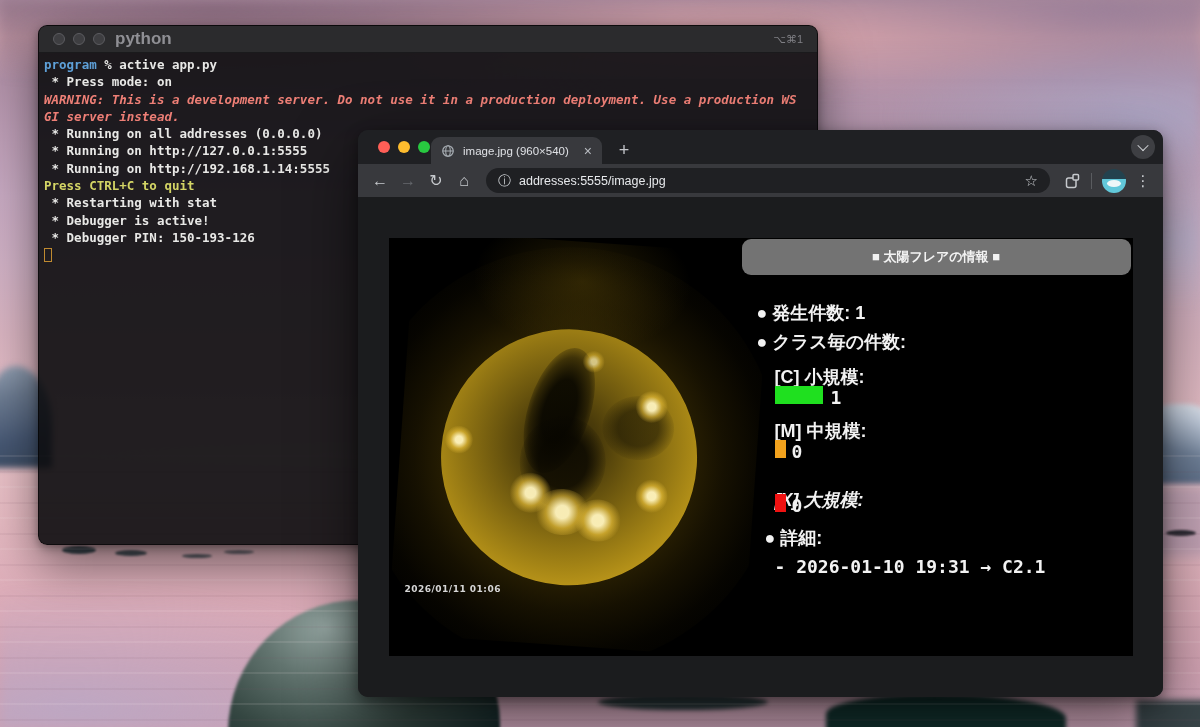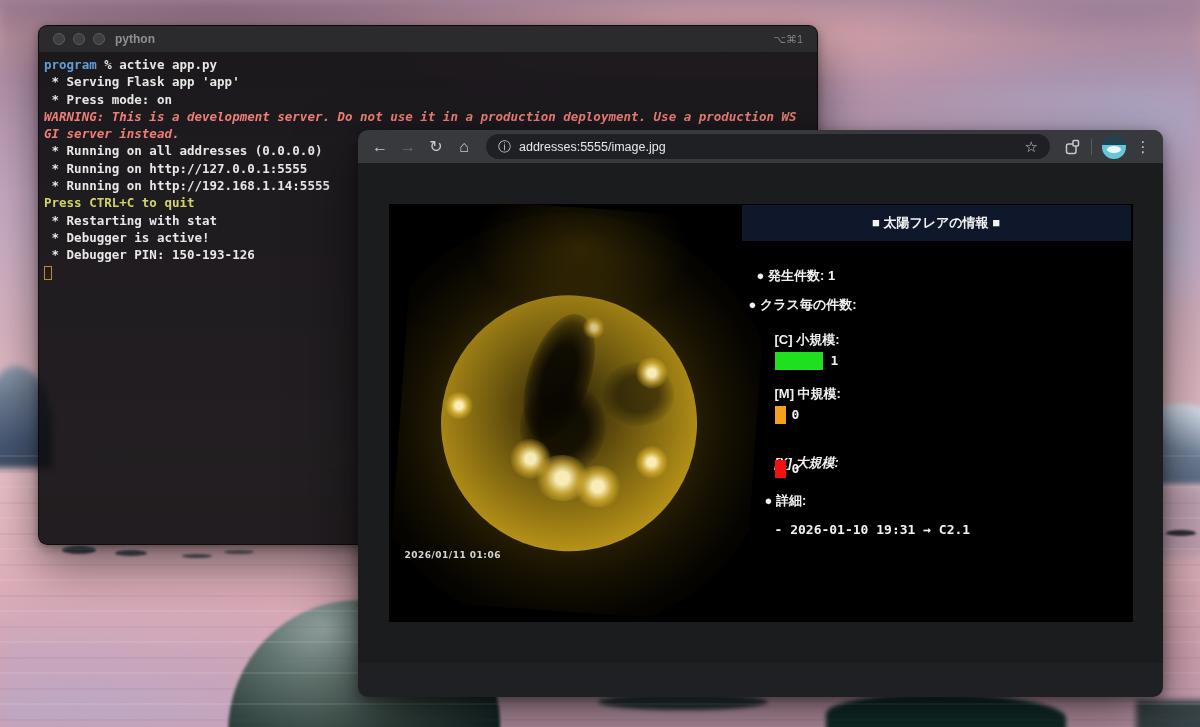--- a/index.html
+++ b/index.html
@@ -54,21 +54,21 @@
   
   .terminal { position:absolute; left:38px; top:25px; width:780px; height:520px; z-index:2;
     border-radius:9px; overflow:hidden; background:rgba(12,12,14,.9);
     box-shadow:0 20px 50px rgba(0,0,0,.5), 0 3px 10px rgba(0,0,0,.35);
     border:1px solid rgba(0,0,0,.55); }
   .term-titlebar { height:27px; background:#2b2b2d; display:flex; align-items:center;
     padding:0 14px; border-bottom:1px solid #1a1a1c; }
   .term-lights { display:flex; gap:8px; }
   .term-light { width:12px; height:12px; border-radius:50%;
     background:#3e3e41; border:1px solid #5c5c60; }
-  .term-title { margin-left:10px; font-size:12px; font-weight:bold; color:#8f8f94; }
+  .term-title { margin-left:10px; font-size:17px; font-weight:bold; color:#8f8f94; }
   .term-shortcut { margin-left:auto; font-size:11px; color:#7f7f84; }
   .term-body { padding:3px 5px; font-family:"DejaVu Sans Mono","Liberation Mono",monospace;
     font-size:12.5px; font-weight:bold; line-height:17.3px; color:#e8e8e6; }
   .term-line { white-space:pre; }
   .t-blue { color:#5ea0d8; }
   .t-warn { color:#ee7f76;font-style:italic; }
   .t-yellow { color:#d3d465; }
   .term-cursor { display:inline-block; width:8px; height:14px; margin-top:2px;
     border:1.5px solid #c08a30; vertical-align:top; }
 
@@ -142,26 +142,26 @@
   .sp3 { left:138px; top:248px; width:56px; height:46px; }
   .sp4 { left:178px; top:256px; width:48px; height:42px; }
   .sp5 { left:232px; top:144px; width:32px; height:32px; }
   .sp6 { left:238px; top:232px; width:32px; height:34px; }
   .sp7 { left:176px; top:108px; width:22px; height:22px; opacity:.7; }
 
   .img-timestamp { position:absolute; left:16px; top:346px; font-size:9px; font-weight:bold;
     color:#d6d6d6; letter-spacing:.5px; font-family:"DejaVu Sans",sans-serif; }
 
   .panel-header { position:absolute; left:353px; right:2px; top:1px; height:36px;
-    background:#0f172a; display:flex; align-items:center; justify-content:center; }
+    background:#737373; display:flex; align-items:center; justify-content:center;border-radius:9px; }
   .panel-title { font-size:13px; font-weight:bold; color:#f2f2f2; white-space:pre; }
-  .p-text { position:absolute; font-size:13px; font-weight:bold; color:#f2f2f2; white-space:pre; }
+  .p-text { position:absolute; font-size:18px; font-weight:bold; color:#f2f2f2; white-space:pre; }
   .p-mono { font-family:"DejaVu Sans Mono","Liberation Mono",monospace; }
   .p-occ    { left:368px; top:63px; }
-  .p-clshdr { left:360px; top:92px; }
+  .p-clshdr { left:368px; top:92px; }
   .lbl-c { left:386px; top:127px; }
   .lbl-m { left:386px; top:181px; }
   .lbl-x { left:386px; top:250px;font-style:italic; }
   .bar { position:absolute; height:18px; }
   .bar-c { left:386px; top:148px; }
   .bar-m { left:386px; top:202px; }
   .bar-x { left:386px; top:256px; }
   .cnt-c { left:442px; top:149px; }
   .cnt-m { left:403px; top:203px; }
   .cnt-x { left:403px; top:257px; }
@@ -190,36 +190,55 @@
       <div class="term-lights">
         <span class="term-light"></span>
         <span class="term-light"></span>
         <span class="term-light"></span>
       </div>
       <span class="term-title">python</span>
       <span class="term-shortcut">⌥⌘1</span>
     </div>
     <div class="term-body">
       <div class="term-line"><span class="t-blue">program</span><span> % active app.py</span></div>
-      <div class="term-line"> * Serving Flask app 'app'</div>
       <div class="term-line"> * Press mode: on</div>
       <div class="term-line t-warn">WARNING: This is a development server. Do not use it in a production deployment. Use a production WS</div>
       <div class="term-line t-warn">GI server instead.</div>
       <div class="term-line"> * Running on all addresses (0.0.0.0)</div>
       <div class="term-line"> * Running on http://127.0.0.1:5555</div>
       <div class="term-line"> * Running on http://192.168.1.14:5555</div>
       <div class="term-line t-yellow">Press CTRL+C to quit</div>
       <div class="term-line"> * Restarting with stat</div>
       <div class="term-line"> * Debugger is active!</div>
       <div class="term-line"> * Debugger PIN: 150-193-126</div>
       <div class="term-line"><span class="term-cursor"></span></div>
     </div>
   </div>
 
   <div class="browser">
+    <div class="tabstrip">
+      <div class="bw-lights">
+        <span class="bw-light" style="background-color: rgb(255, 95, 87);"></span>
+        <span class="bw-light" style="background-color: rgb(254, 188, 46);"></span>
+        <span class="bw-light" style="background-color: rgb(40, 200, 64);"></span>
+      </div>
+      <div class="tab">
+        <svg class="tab-favicon" viewBox="0 0 16 16">
+          <circle cx="8" cy="8" r="6" fill="none" stroke="#a7adb3" stroke-width="1.4"></circle>
+          <ellipse cx="8" cy="8" rx="2.6" ry="6" fill="none" stroke="#a7adb3" stroke-width="1.2"></ellipse>
+          <line x1="2" y1="8" x2="14" y2="8" stroke="#a7adb3" stroke-width="1.2"></line>
+        </svg>
+        <span class="tab-title">image.jpg (960×540)</span>
+        <span class="tab-close">×</span>
+      </div>
+      <div class="newtab-btn">+</div>
+      <div class="tabsearch-btn">
+        <span class="chev"></span>
+      </div>
+    </div>
     <div class="toolbar">
       <div class="nav-btn">←</div>
       <div class="nav-btn dim">→</div>
       <div class="nav-btn">↻</div>
       <div class="nav-btn">⌂</div>
       <div class="omnibox">
         <span class="site-info">ⓘ</span>
         <span class="url-text">addresses:5555/image.jpg</span>
         <span class="omni-star">☆</span>
       </div>

